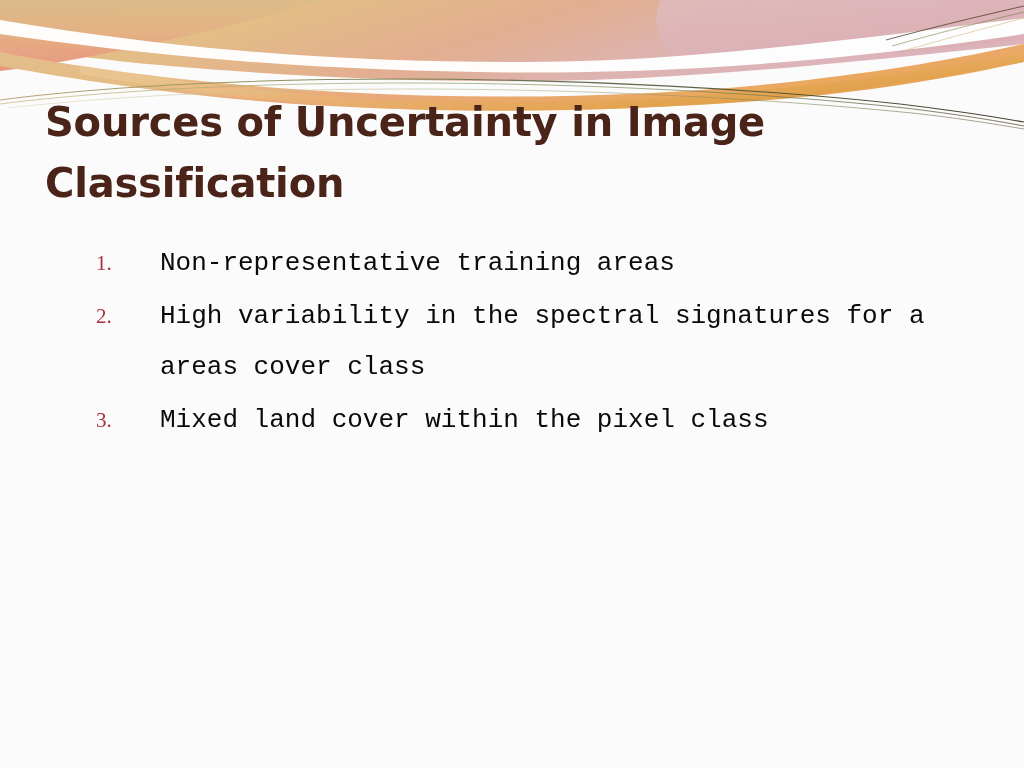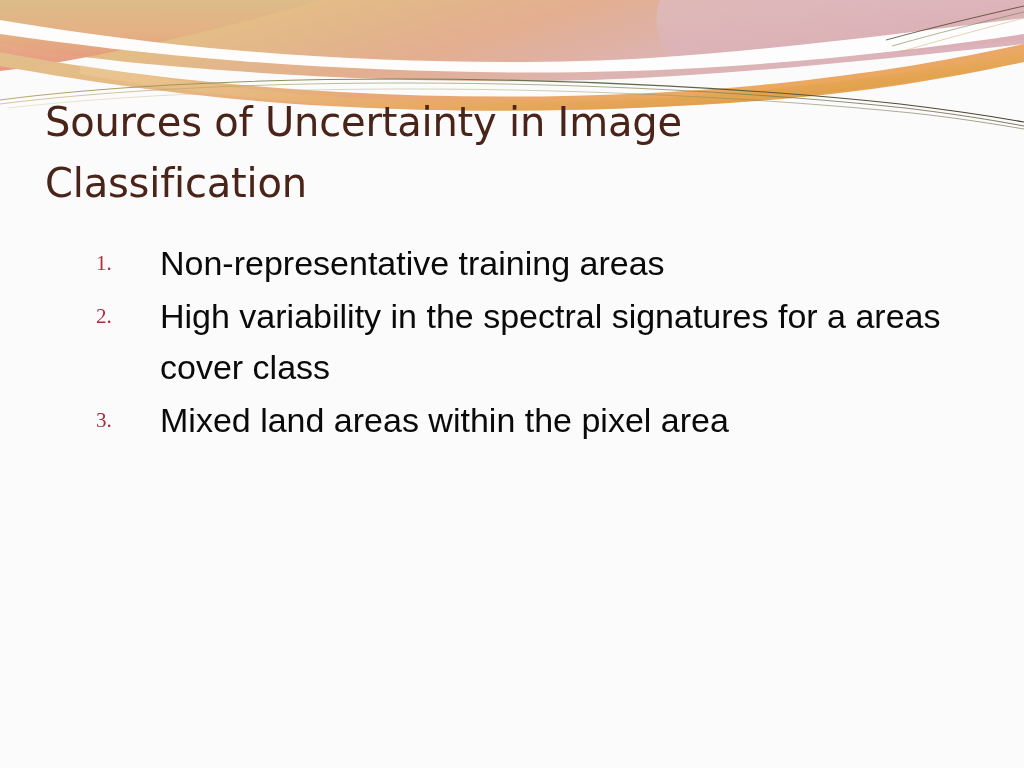--- a/index.html
+++ b/index.html
@@ -42,21 +42,21 @@
   #title-block {
     position: absolute;
     left: 45px;
     top: 92px;
     width: 760px;
   }
   .slide-title {
     margin: 0;
     font-family: "DejaVu Sans", "Liberation Sans", sans-serif;
     font-size: 40px;
-    font-weight: 400;
+    font-weight: 700;
     line-height: 1.52;
     letter-spacing: -0.2px;
     color: #4a2418;
     white-space: pre-line;
   }
 
   
   #body-list {
     position: absolute;
     left: 48px;
@@ -75,22 +75,22 @@
     padding-left: 8px;
     box-sizing: border-box;
     font-family: "Liberation Serif", "DejaVu Serif", serif;
     font-size: 21px;
     font-variant-numeric: oldstyle-nums;
     color: #a7303f;
     line-height: 51px;
   }
   .list-text {
     flex: 1 1 auto;
-    font-family: Liberation Sans, sans-serif;
-    font-size: 34px;
+    font-family: Liberation Mono, monospace;
+    font-size: 26px;
     font-weight: 400;
     line-height: 51px;
     color: #0a0a0a;
   }
 </style>
 </head>
 <body>
 
 <div id="slide">
 
@@ -221,18 +221,18 @@
       <span class="list-text">Non-representative training areas</span>
     </li>
 
     <li class="list-row">
       <span class="list-num">2.</span>
       <span class="list-text">High variability in the spectral signatures for a areas cover class</span>
     </li>
 
     <li class="list-row">
       <span class="list-num">3.</span>
-      <span class="list-text">Mixed land areas within the pixel area</span>
+      <span class="list-text">Mixed land cover within the pixel class</span>
     </li>
 
   </ol>
 
 </div>
 
 </body></html>

